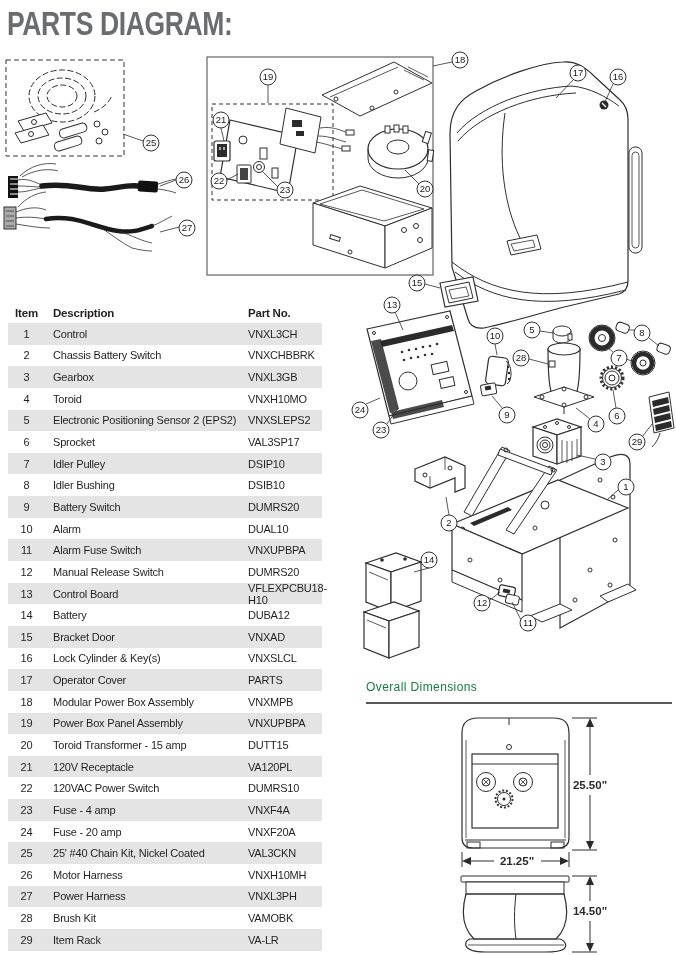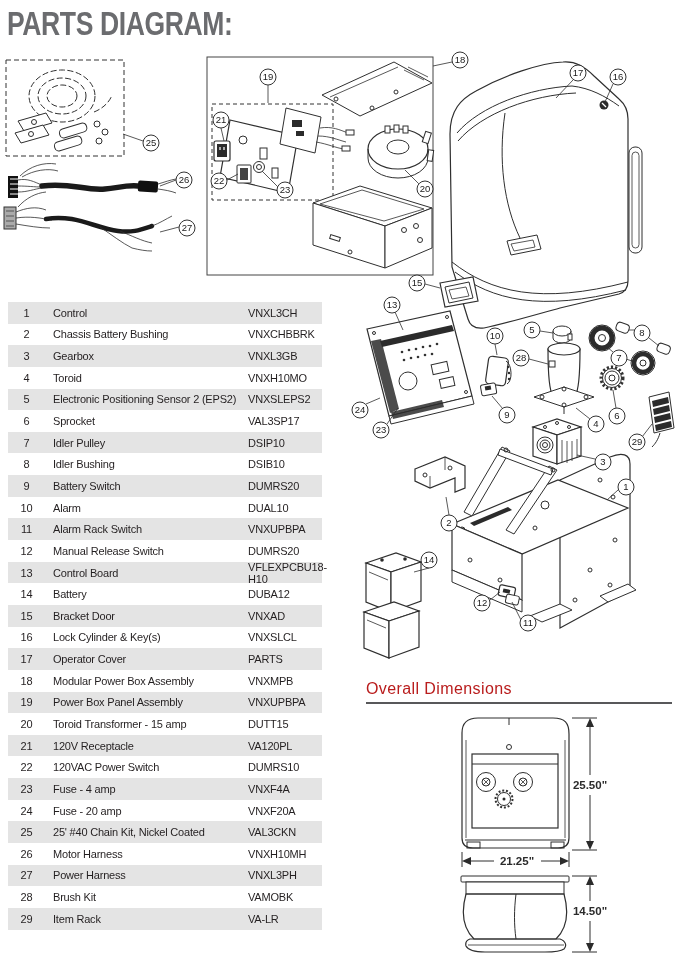--- a/index.html
+++ b/index.html
@@ -21,21 +21,21 @@
   .dimtxt{font-size:11.5px;font-weight:bold;fill:#2b2b2b;text-anchor:middle;
        font-family:"Liberation Sans",sans-serif;}
   .parts-table{position:absolute;left:8px;top:302px;width:314px;font-size:11px;
        letter-spacing:-0.2px;}
   .pt-header{display:flex;height:21px;align-items:center;font-weight:bold;font-size:11.5px;}
   .pt-row{display:flex;height:21.65px;align-items:center;}
   .pt-row.odd{background:#e4e4e4;}
   .c-item{width:37px;text-align:center;flex:none;}
   .c-desc{width:195px;padding-left:8px;flex:none;box-sizing:border-box;}
   .c-part{width:82px;padding-left:8px;flex:none;box-sizing:border-box;}
-  .dims-heading{position:absolute;left:366px;top:680px;font-size:16px;color:#b91c1c;
+  .dims-heading{position:absolute;left:366px;top:680px;font-size:12px;color:#15803d;
        letter-spacing:0.4px;}
   .dims-rule{position:absolute;left:366px;top:702px;width:306px;height:2px;background:#58585a;}
 </style>
 </head>
 <body>
 
 <div class="page-title">PARTS DIAGRAM:</div>
 
 <svg style="left:0;top:46px;" width="676" height="640" viewBox="0 46 676 640">
 
@@ -470,29 +470,34 @@
     <circle r="8"></circle>
       <text dy="3">12</text>
     </g>
   <g class="co" transform="translate(528,623)">
     <circle r="8"></circle>
       <text dy="3">11</text>
     </g>
 </svg>
 
 <div class="parts-table">
+  <div class="pt-header">
+    <span class="c-item">Item</span>
+    <span class="c-desc">Description</span>
+    <span class="c-part">Part No.</span>
+  </div>
   <div>
       <div class="pt-row odd">
         <span class="c-item">1</span>
         <span class="c-desc">Control</span>
         <span class="c-part">VNXL3CH</span>
       </div>
       <div class="pt-row">
         <span class="c-item">2</span>
-        <span class="c-desc">Chassis Battery Bushing</span>
+        <span class="c-desc">Chassis Battery Switch</span>
         <span class="c-part">VNXCHBBRK</span>
       </div>
       <div class="pt-row odd">
         <span class="c-item">3</span>
         <span class="c-desc">Gearbox</span>
         <span class="c-part">VNXL3GB</span>
       </div>
       <div class="pt-row">
         <span class="c-item">4</span>
         <span class="c-desc">Toroid</span>
@@ -523,21 +528,21 @@
         <span class="c-desc">Battery Switch</span>
         <span class="c-part">DUMRS20</span>
       </div>
       <div class="pt-row">
         <span class="c-item">10</span>
         <span class="c-desc">Alarm</span>
         <span class="c-part">DUAL10</span>
       </div>
       <div class="pt-row odd">
         <span class="c-item">11</span>
-        <span class="c-desc">Alarm Rack Switch</span>
+        <span class="c-desc">Alarm Fuse Switch</span>
         <span class="c-part">VNXUPBPA</span>
       </div>
       <div class="pt-row">
         <span class="c-item">12</span>
         <span class="c-desc">Manual Release Switch</span>
         <span class="c-part">DUMRS20</span>
       </div>
       <div class="pt-row odd">
         <span class="c-item">13</span>
         <span class="c-desc">Control Board</span>

